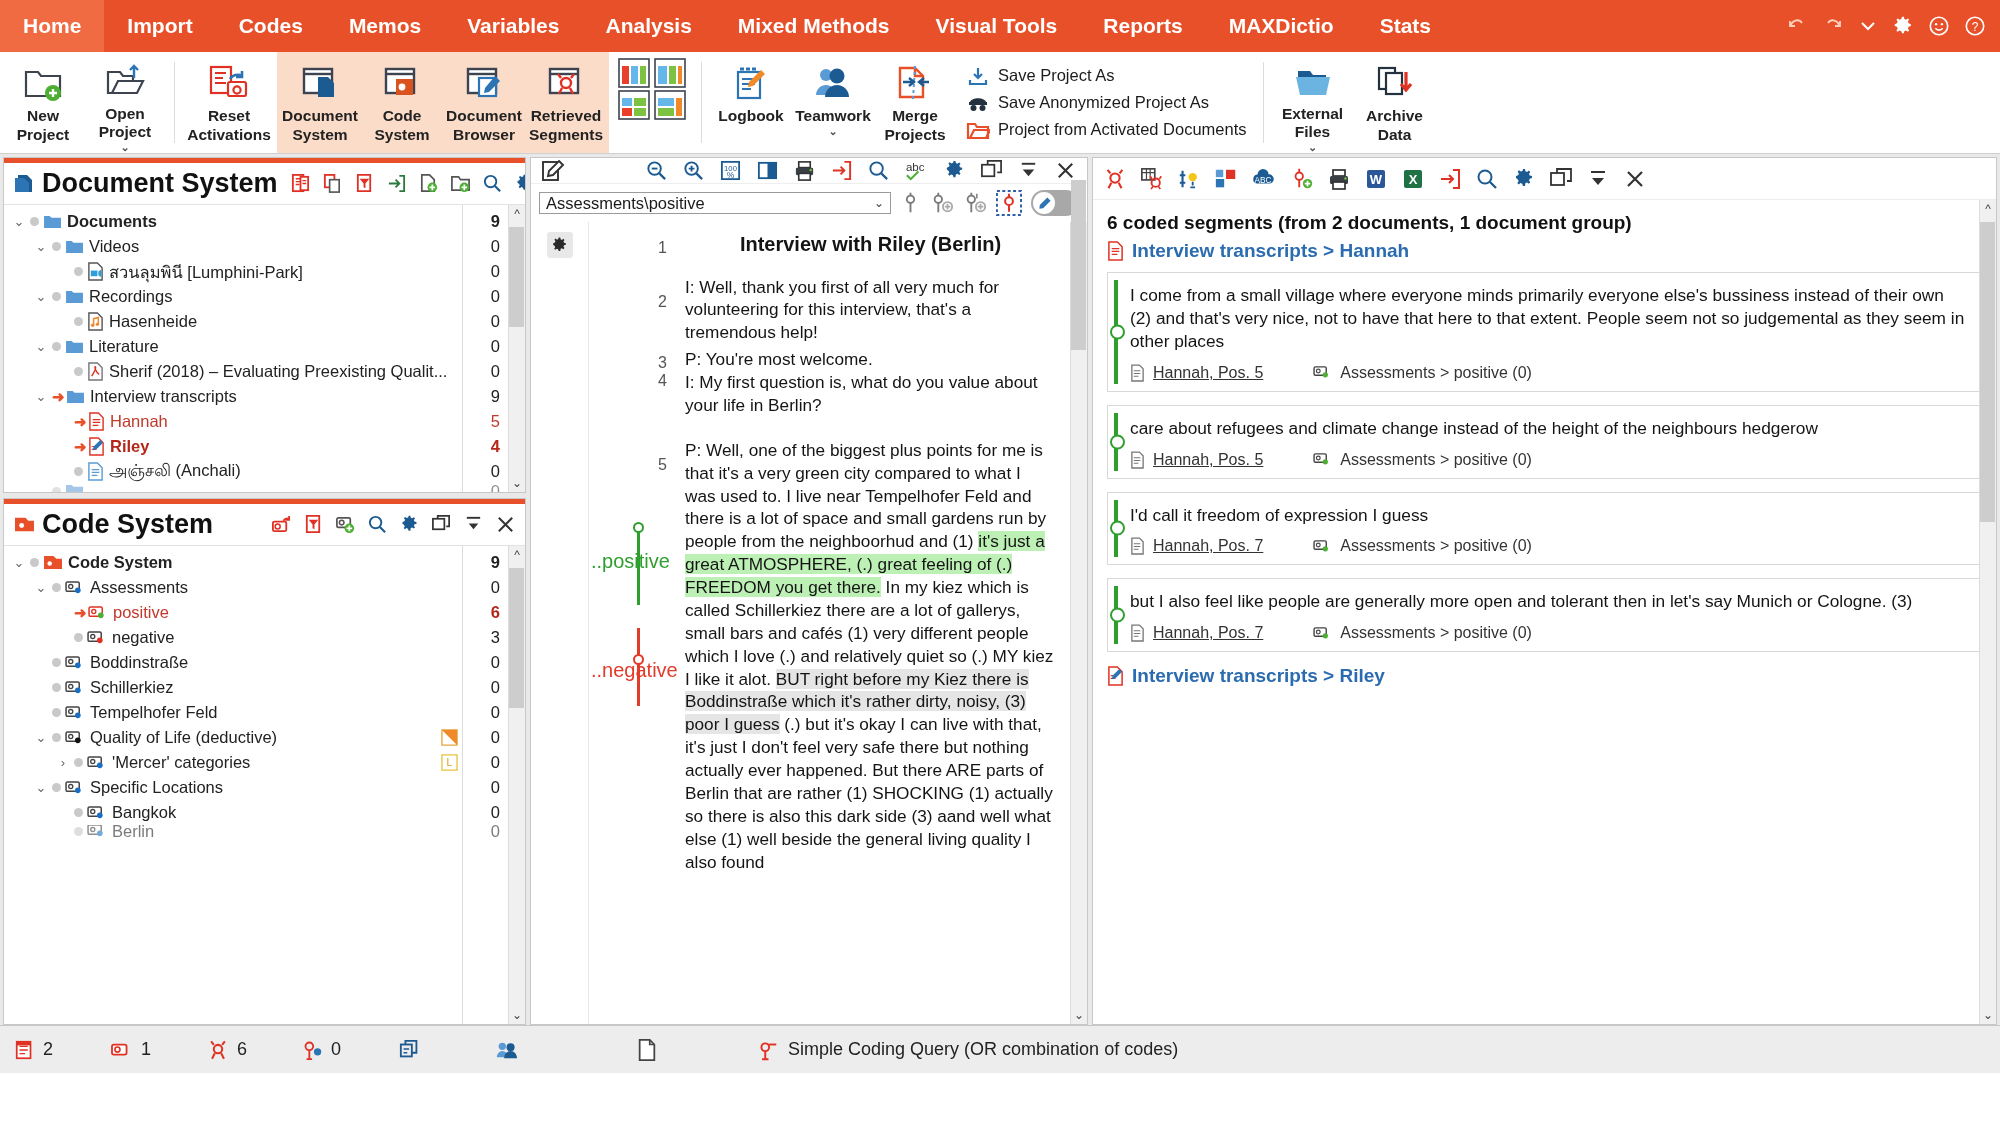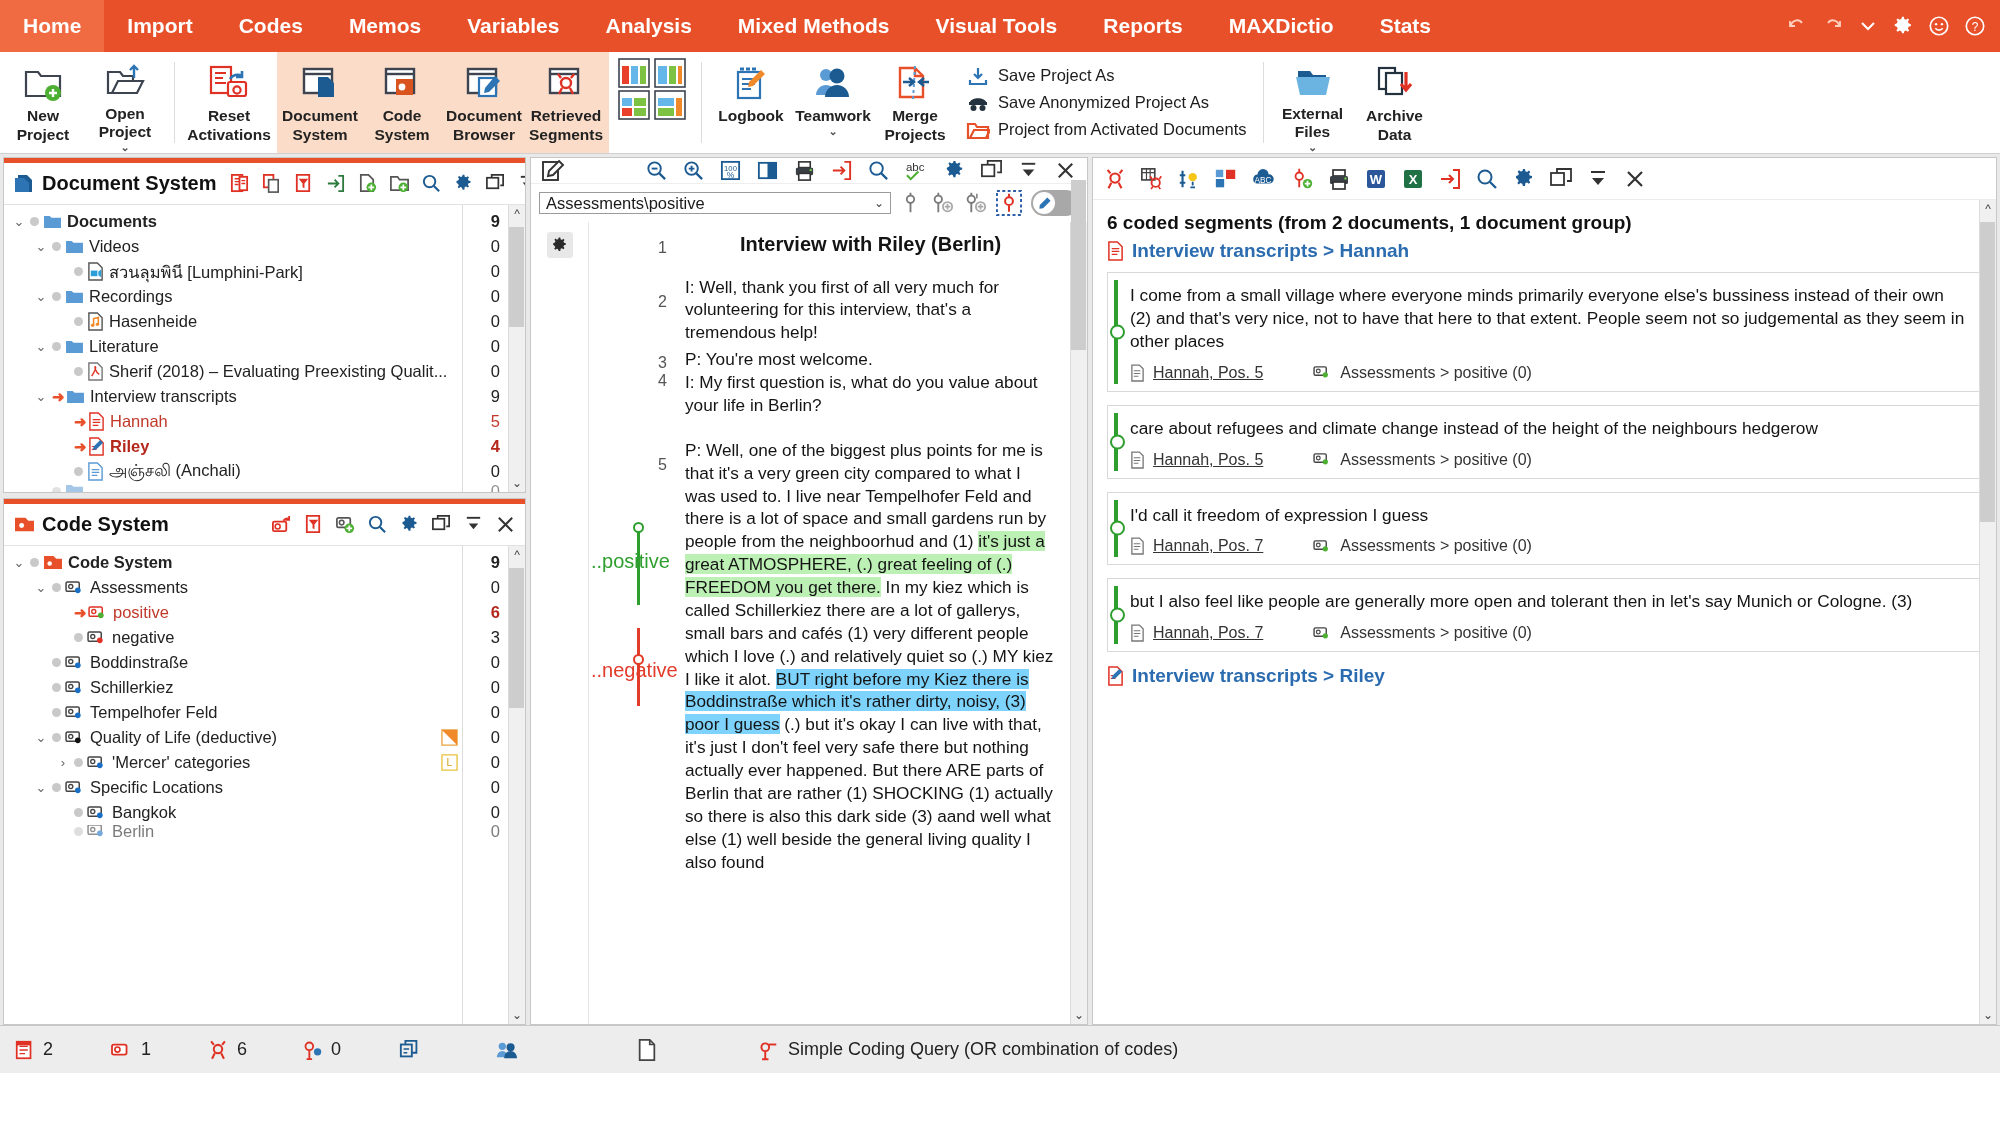--- a/index.html
+++ b/index.html
@@ -91,21 +91,21 @@
   }
   .panel-topbar { height: 5px; background: #e8502a; }
   .panel-head {
     height: 42px;
     display: flex; align-items: center;
     padding: 0 9px 0 10px;
     background: #fff;
     border-bottom: 1px solid #e2e2e2;
   }
   .panel-title {
-    font-size: 20px; font-weight: bold; color: #111;
+    font-size: 27px; font-weight: bold; color: #111;
     margin-left: 7px; white-space: nowrap;
   }
   .panel-tools { display: flex; align-items: center; gap: 11px; margin-left: auto; }
   .panel-tools.inline { margin-left: 12px; }
   .tool { cursor: pointer; display: flex; align-items: center; line-height: 0; }
 
   
   .tree-wrap { flex: 1; display: flex; overflow: hidden; position: relative; }
   .tree { flex: 1; overflow: hidden; padding-top: 4px; }
   .tnode {
@@ -164,21 +164,21 @@
   .db-codecol { width: 52px; flex: none; position: relative; }
   .db-codelabel { position: absolute; font-size: 20px; white-space: nowrap; }
   .db-numcol { width: 34px; flex: none; text-align: right; padding-right: 8px; padding-top: 9px; }
   .db-num { font-size: 16px; color: #555; }
   .db-text {
     flex: 1; padding: 9px 14px 0 10px; font-size: 17.2px; line-height: 1.33; color: #141414;
     overflow: hidden; position: relative;
   }
   .db-title { font-size: 20px; font-weight: bold; text-align: center; margin-bottom: 18px; }
   .hl-green { background: #bdf0b5; }
-  .hl-red { background: #7dd3fc; }
+  .hl-red { background: #e5e5e5; }
   .codeline { position: absolute; width: 3px; }
   .codeline.g { background: #2e9f2e; }
   .codeline.r { background: #e23b2a; }
 
   
   .rs-body { flex: 1; overflow: hidden; padding: 10px 14px 0 14px; position: relative; background: #fff; }
   .rs-count { font-size: 19px; font-weight: bold; color: #111; line-height: 1.38; }
   .rs-group {
     display: flex; align-items: center; gap: 8px;
     font-size: 19px; font-weight: bold; color: #2b6cb0; margin: 4px 0 10px 0; cursor: pointer;

